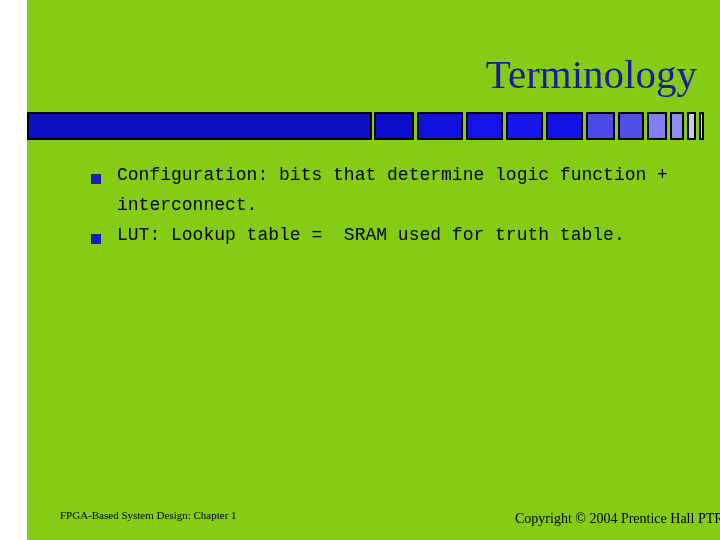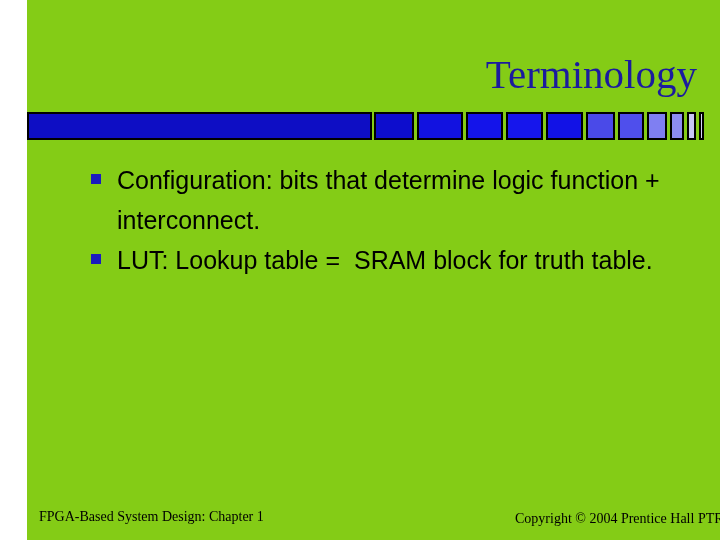--- a/index.html
+++ b/index.html
@@ -54,23 +54,23 @@
   #bullets {
     position: absolute;
     left: 62px;
     top: 160px;
     width: 625px;
   }
   .bullet-item {
     position: relative;
     padding-left: 28px;
     margin: 0 0 0 0;
-    font-family: Liberation Sans, sans-serif;
-    font-size: 25px;
-    line-height: 40px;
+    font-family: Liberation Mono, monospace;
+    font-size: 18px;
+    line-height: 30px;
     color: #000000;
   }
   .bullet-marker {
     position: absolute;
     left: 2px;
     top: 14px;
     width: 10px;
     height: 10px;
     background: #1b1bbe;
   }
@@ -80,23 +80,23 @@
   }
 
   
   .footer-text {
     position: absolute;
     font-family: "Liberation Serif", "DejaVu Serif", serif;
     color: #000000;
     white-space: nowrap;
   }
   #footer-left {
-    left: 12px;
+    left: 33px;
     top: 509px;
-    font-size: 14px;
+    font-size: 11px;
   }
   #footer-right {
     left: 488px;
     top: 511px;
     font-size: 14px;
   }
 </style>
 </head>
 <body>
 
@@ -119,21 +119,21 @@
       <div class="deco-seg" style="left: 672px; width: 5px; background: rgb(213, 213, 248); border-color: rgb(0, 0, 0);"></div>
     </div>
 
   <div id="bullets">
       <div class="bullet-item">
         <span class="bullet-marker" style="background: rgb(27, 27, 190);"></span>
         <span class="bullet-text" style="color: rgb(0, 0, 0);">Configuration: bits that determine logic function + interconnect.</span>
       </div>
       <div class="bullet-item">
         <span class="bullet-marker" style="background: rgb(27, 27, 190);"></span>
-        <span class="bullet-text" style="color: rgb(0, 0, 0);">LUT: Lookup table =  SRAM block for truth table.</span>
+        <span class="bullet-text" style="color: rgb(0, 0, 0);">LUT: Lookup table =  SRAM used for truth table.</span>
       </div>
     </div>
 
   <div class="footer-text" id="footer-left">FPGA-Based System Design: Chapter 1</div>
 
   <div class="footer-text" id="footer-right">Copyright © 2004 Prentice Hall PTR</div>
 
 </div>
 
 </body></html>

